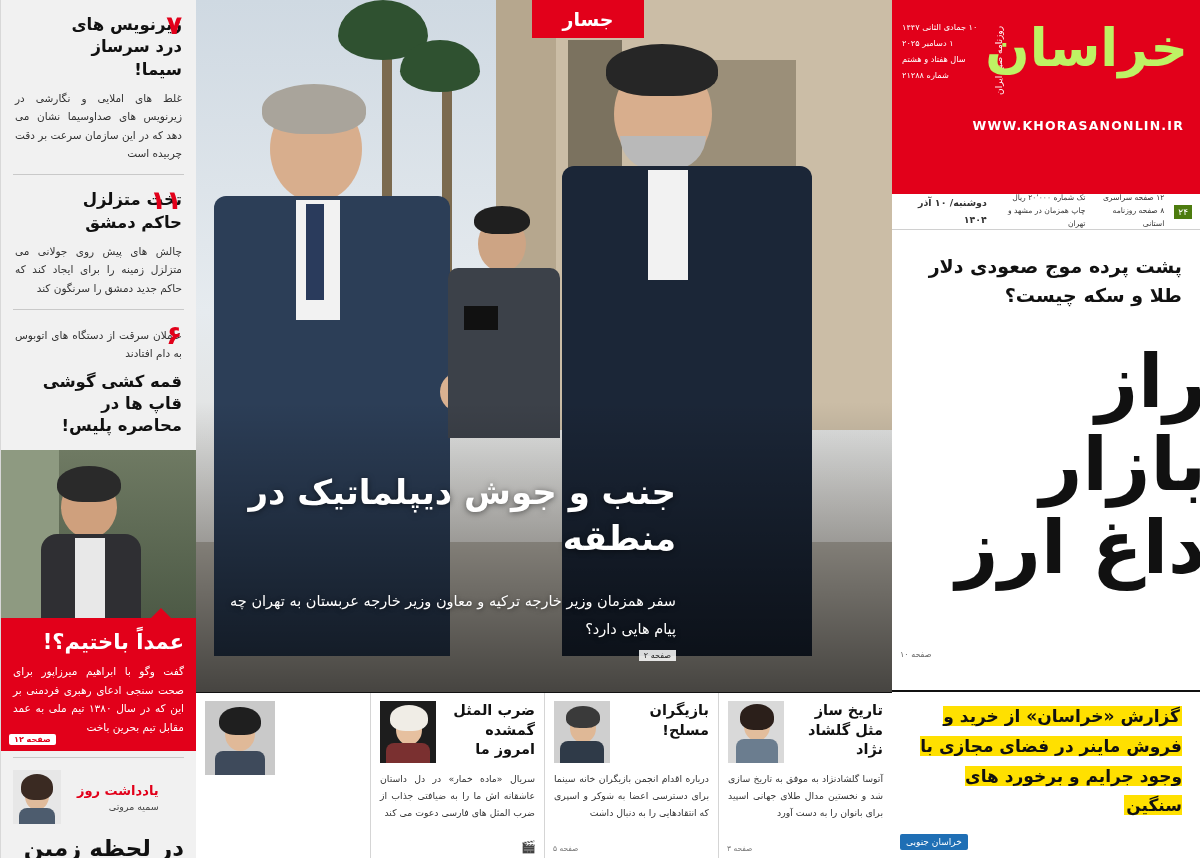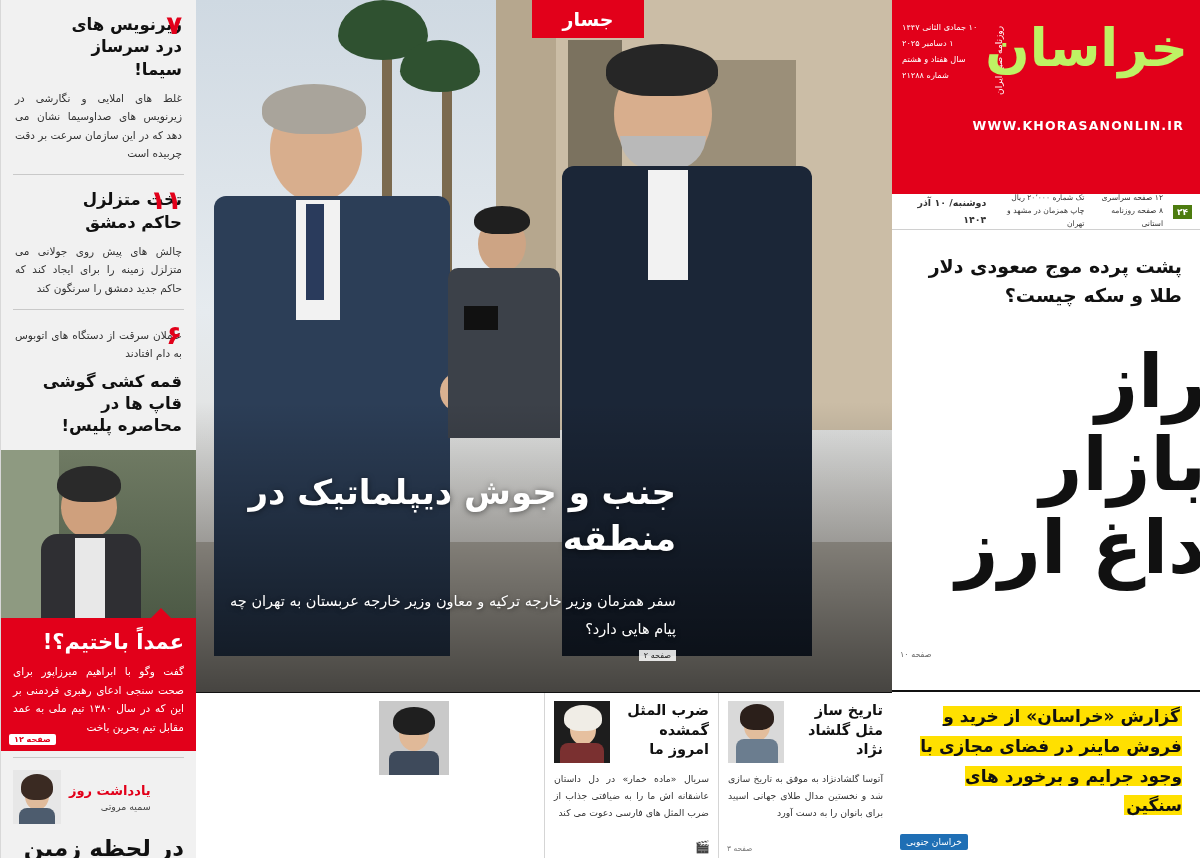--- a/index.html
+++ b/index.html
@@ -46,21 +46,21 @@
   }
   .promo-title { font-size: 21px; font-weight: bold; text-align: right; line-height:1.2; }
   .promo-body { margin-top: 7px; font-size: 10.5px; line-height: 1.8; text-align: justify; text-align-last: right; }
   .promo-tag {
     position: absolute; bottom: 6px; left: 8px; background:#fff; color:#e2001a;
     font-size: 8px; padding: 1px 5px; border-radius: 2px; font-weight: bold;
   }
 
   
   .note { padding: 12px 12px 10px 12px; }
-  .note-head { display:flex; align-items:center; gap:8px; justify-content:flex-start; flex-direction: row-reverse;}
+  .note-head { display:flex; align-items:center; gap:16px; justify-content:flex-start; flex-direction: row-reverse;}
   .note-avatar { width: 48px; height: 54px; background:#cfcfcf; overflow:hidden; position:relative; }
   .note-meta { text-align:right; }
   .note-kicker { font-size: 13px; font-weight: bold; color:#e2001a; }
   .note-author { font-size: 9.5px; color:#444; margin-top:3px; }
   .note-title { margin-top:10px; font-size: 23px; font-weight:bold; color:#111; line-height:1.3; text-align:right; }
 
   
   .center {
     position: absolute; left: 196px; top: 0; width: 696px; height: 692px;
     overflow: hidden; background:#9aa0a6;
@@ -109,21 +109,21 @@
     font-size: 8.2px; line-height: 1.95; color:#fff;
   }
 
   .info-strip {
     position:absolute; left:892px; top:194px; width:308px; height:36px;
     background:#fff; border-bottom:1px solid #d0d0d0;
     display:flex; align-items:center; gap:10px; padding: 0 8px; direction: rtl;
   }
   .info-col { font-size:7.6px; line-height:1.7; color:#333; text-align:right; }
   .info-col span { display:block; }
-  .info-badge { background:#4d7c0f; color:#fff; font-size:9px; padding:2px 4px; font-weight:bold;}
+  .info-badge { background:#4d7c0f; color:#fff; font-size:9px; padding:2px 4px; font-weight:normal;}
 
   .lead-kicker {
     position:absolute; left: 892px; top: 252px; width: 300px; padding: 0 10px;
     font-size: 19px; font-weight: bold; color:#111; text-align:right; line-height:1.55;
   }
   .lead-title {
     position:absolute; left: 892px; top: 340px; width: 300px; padding: 0 10px;
     font-size: 74px; font-weight: bold; color:#111; text-align:right; line-height: 1.12;
     letter-spacing:-1px;
     margin-left:24px;
@@ -329,20 +329,33 @@
           <div class="head" style="left:16px;top:10px;width:26px;height:30px;background:#e2bd9c"></div>
           <div class="hair" style="left:12px;top:3px;width:34px;height:26px;background:#2b1f1a"></div>
           <div style="position:absolute;left:8px;top:38px;width:42px;height:24px;background:#6b7d8f;border-radius:8px 8px 0 0"></div>
         </div>
         <div class="t-title">تاریخ ساز مثل گلشاد نژاد</div>
       </div>
       <div class="t-body">آتوسا گلشادنژاد به موفق به تاریخ سازی شد و نخستین مدال طلای جهانی اسپید برای بانوان را به دست آورد</div>
       <div class="t-tag">صفحه ۳</div>
     </div>
 
+    <div class="teaser">
+      <div class="t-head">
+        <div class="t-thumb">
+          <div style="position:absolute;inset:0;background:#cfcfcf"></div>
+          <div class="head" style="left:16px;top:12px;width:26px;height:30px;background:#dfb896"></div>
+          <div class="hair" style="left:12px;top:5px;width:34px;height:22px;background:#3a3a3a"></div>
+          <div style="position:absolute;left:6px;top:40px;width:44px;height:22px;background:#2f3a48;border-radius:8px 8px 0 0"></div>
+        </div>
+        <div class="t-title">بازیگران مسلح!</div>
+      </div>
+      <div class="t-body">درباره اقدام انجمن بازیگران خانه سینما برای دسترسی اعضا به شوکر و اسپری که انتقادهایی را به دنبال داشت</div>
+      <div class="t-tag">صفحه ۵</div>
+    </div>
 
     <div class="teaser">
       <div class="t-head">
         <div class="t-thumb">
           <div style="position:absolute;inset:0;background:#1d1d1d"></div>
           <div class="head" style="left:16px;top:14px;width:26px;height:30px;background:#e6c09f"></div>
           <div class="hair" style="left:10px;top:4px;width:38px;height:26px;background:#f0ede6"></div>
           <div style="position:absolute;left:6px;top:42px;width:44px;height:20px;background:#7a3030;border-radius:8px 8px 0 0"></div>
         </div>
         <div class="t-title">ضرب المثل گمشده امروز ما</div>

